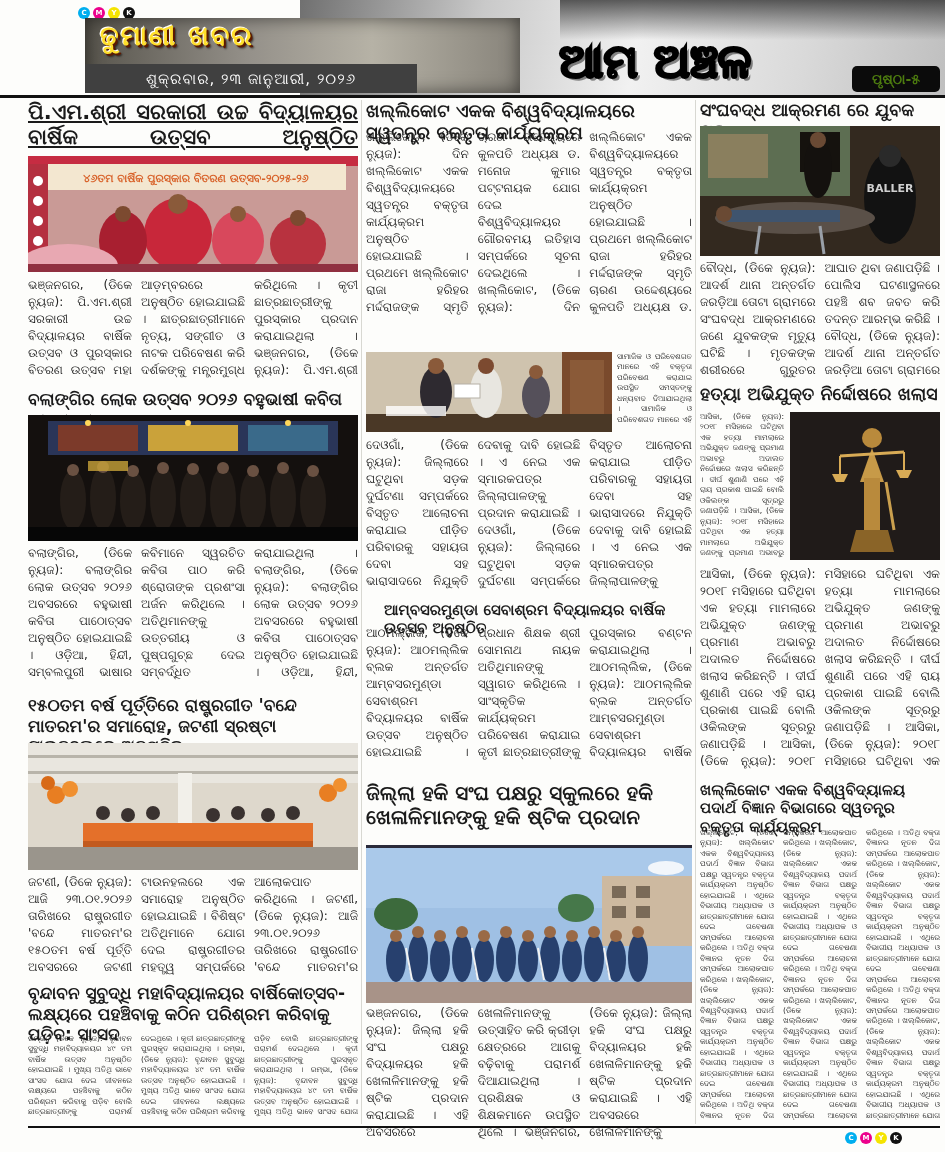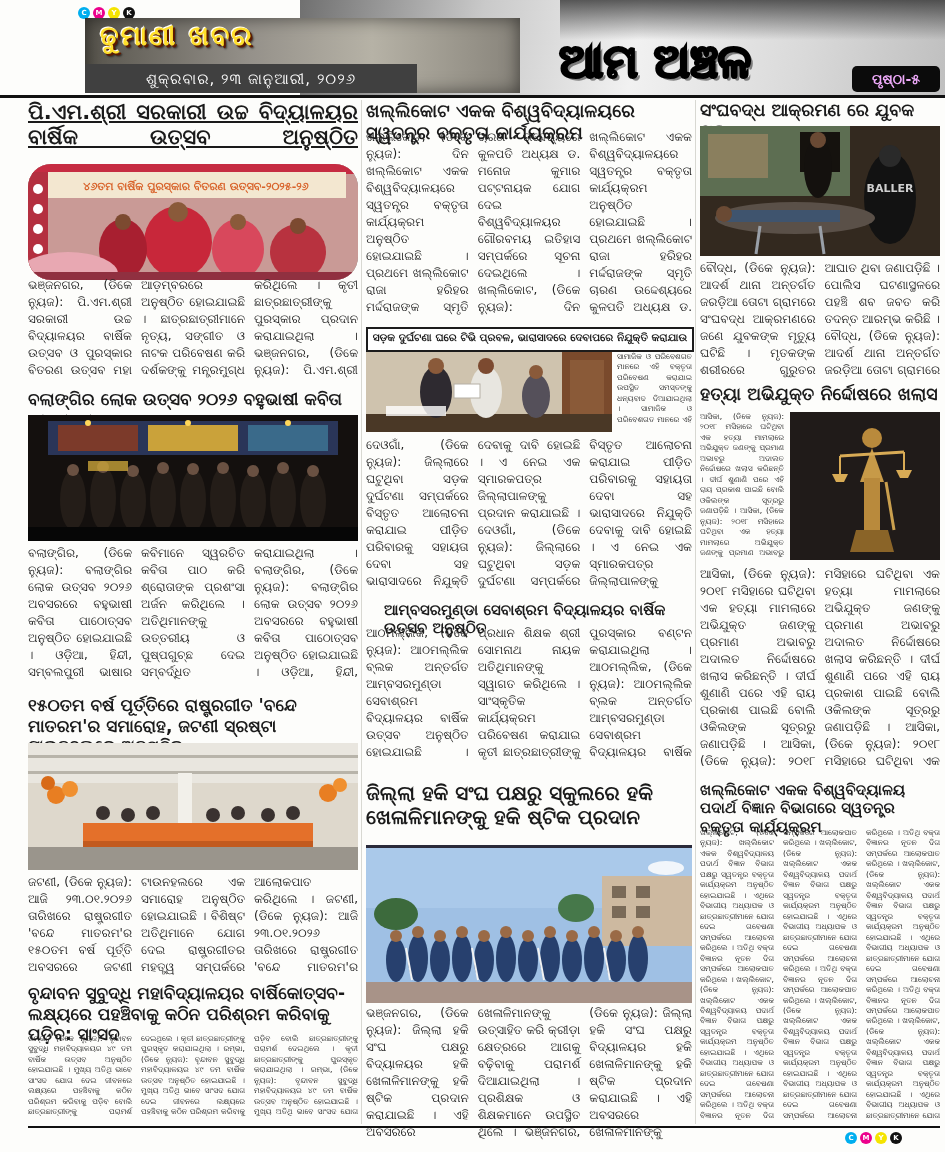--- a/index.html
+++ b/index.html
@@ -12,21 +12,21 @@
   .mast-smudge{left:560px;top:0;width:385px;height:40px;
     background:linear-gradient(180deg,rgba(40,40,40,.75),rgba(40,40,40,0));}
   .brand-strip{left:85px;top:18px;width:435px;height:75px;
     background:linear-gradient(90deg,#57544c,#95918a 38%,#b6b2a6 66%,#87837a);box-shadow:inset 0 0 18px rgba(0,0,0,.55);}
   .brand{left:100px;top:20px;font-size:27px;font-weight:800;color:#ffdf2b;letter-spacing:2px;
     text-shadow:-1px -1px 0 #fff,2px 2px 0 #5d1a00,3px 3px 2px rgba(0,0,0,.6);}
   .date-bar{left:85px;top:64px;width:332px;height:29px;background:#404040;color:#fff;
     font-size:15px;display:flex;align-items:center;justify-content:center;letter-spacing:1px;}
   .page-title{left:490px;top:34px;width:330px;text-align:center;font-size:46px;font-weight:900;color:#fff;
     -webkit-text-stroke:2.5px #000;text-shadow:3px 3px 0 rgba(0,0,0,.45);}
-  .page-badge{left:852px;top:66px;width:88px;height:26px;background:#0b0b0b;border-radius:5px;color:#f0abfc;
+  .page-badge{left:852px;top:66px;width:88px;height:26px;background:#0b0b0b;border-radius:5px;color:#4d7c0f;
     font-size:14px;font-weight:bold;display:flex;align-items:center;justify-content:center;}
   .mast-rule{left:0;top:95px;width:945px;height:3px;background:#111;}
   
   .cmyk{display:flex;gap:3px;}
   .cmyk span{width:12px;height:12px;border-radius:50%;color:#fff;font-size:7px;font-weight:bold;
     display:flex;align-items:center;justify-content:center;}
   
   .vrule{width:1px;background:#d8d8d2;}
   
   .h-big{font-weight:800;line-height:1.18;text-align:justify;text-align-last:justify;}
@@ -60,21 +60,21 @@
   <div class="abs date-bar">ଶୁକ୍ରବାର, ୨୩ ଜାନୁଆରୀ, ୨୦୨୬</div>
   <div class="abs page-title">ଆମ ଅଞ୍ଚଳ</div>
   <div class="abs page-badge">ପୃଷ୍ଠା-୫</div>
   <div class="abs mast-rule"></div>
 
   <div class="abs vrule" style="left:361px;top:100px;height:1024px;"></div>
   <div class="abs vrule" style="left:695px;top:100px;height:1024px;"></div>
 
   <div class="abs h-big" style="left:28px;top:100px;width:330px;height:52px;font-size:21px;text-decoration:underline;">ପି.ଏମ.ଶ୍ରୀ ସରକାରୀ ଉଚ୍ଚ ବିଦ୍ୟାଳୟର ବାର୍ଷିକ ଉତ୍ସବ ଅନୁଷ୍ଠିତ</div>
 
-  <div class="abs photo" style="left:28px;top:164px;width:330px;height:116px;border-radius:23px;">
+  <div class="abs photo" style="left:28px;top:156px;width:330px;height:116px;">
     <svg viewBox="0 0 330 116" preserveAspectRatio="none">
       <rect width="330" height="116" fill="#c99a96"></rect>
       <rect x="0" y="0" width="330" height="10" fill="#c62c42"></rect>
       <rect x="18" y="8" width="300" height="26" fill="#f3e7d0"></rect>
       <text x="168" y="26" font-size="11" fill="#d8622a" text-anchor="middle" font-weight="bold">୪୬ତମ ବାର୍ଷିକ ପୁରସ୍କାର ବିତରଣ ଉତ୍ସବ-୨୦୨୫-୨୬</text>
       <rect x="0" y="8" width="20" height="108" fill="#b43040"></rect>
       <circle cx="10" cy="25" r="5" fill="#fff"></circle>
         <circle cx="10" cy="45" r="5" fill="#fff"></circle>
       <circle cx="10" cy="65" r="5" fill="#fff"></circle>
         <circle cx="10" cy="85" r="5" fill="#fff"></circle>
@@ -166,21 +166,20 @@
   <div class="abs body-cols c3" style="left:28px;top:874px;width:330px;height:106px;">ଜଟଣୀ, (ଡିକେ ନ୍ୟୁଜ): ଆଜି ୨୩.୦୧.୨୦୨୬ ତାରିଖରେ ରାଷ୍ଟ୍ରଗୀତ 'ବନ୍ଦେ ମାତରମ'ର ୧୫୦ତମ ବର୍ଷ ପୂର୍ତ୍ତି ଅବସରରେ ଜଟଣୀ ଟାଉନହଲରେ ଏକ ସମାରୋହ ଅନୁଷ୍ଠିତ ହୋଇଯାଇଛି । ବିଶିଷ୍ଟ ଅତିଥିମାନେ ଯୋଗ ଦେଇ ରାଷ୍ଟ୍ରଗୀତର ମହତ୍ତ୍ୱ ସମ୍ପର୍କରେ ଆଲୋକପାତ କରିଥିଲେ । ଜଟଣୀ, (ଡିକେ ନ୍ୟୁଜ): ଆଜି ୨୩.୦୧.୨୦୨୬ ତାରିଖରେ ରାଷ୍ଟ୍ରଗୀତ 'ବନ୍ଦେ ମାତରମ'ର ୧୫୦ତମ ବର୍ଷ ପୂର୍ତ୍ତି ଅବସରରେ ଜଟଣୀ ଟାଉନହଲରେ ଏକ ସମାରୋହ ଅନୁଷ୍ଠିତ ହୋଇଯାଇଛି । ବିଶିଷ୍ଟ ଅତିଥିମାନେ ଯୋଗ ଦେଇ ରାଷ୍ଟ୍ରଗୀତର ମହତ୍ତ୍ୱ ସମ୍ପର୍କରେ ଆଲୋକପାତ କରିଥିଲେ । ଜଟଣୀ, (ଡିକେ ନ୍ୟୁଜ): ଆଜି ୨୩.୦୧.୨୦୨୬ ତାରିଖରେ ରାଷ୍ଟ୍ରଗୀତ 'ବନ୍ଦେ ମାତରମ'ର ୧୫୦ତମ ବର୍ଷ ପୂର୍ତ୍ତି ଅବସରରେ ଜଟଣୀ ଟାଉନହଲରେ ଏକ ସମାରୋହ ଅନୁଷ୍ଠିତ ହୋଇଯାଇଛି । ବିଶିଷ୍ଟ ଅତିଥିମାନେ ଯୋଗ ଦେଇ ରାଷ୍ଟ୍ରଗୀତର ମହତ୍ତ୍ୱ ସମ୍ପର୍କରେ ଆଲୋକପାତ କରିଥିଲେ ।</div>
 
   <div class="abs h-mid" style="left:28px;top:983px;width:330px;height:48px;font-size:17px;">ବୃନ୍ଦାବନ ସୁବୁଦ୍ଧି ମହାବିଦ୍ୟାଳୟର ବାର୍ଷିକୋତ୍ସବ- ଲକ୍ଷ୍ୟରେ ପହଞ୍ଚିବାକୁ କଠିନ ପରିଶ୍ରମ କରିବାକୁ ପଡ଼ିବ: ସାଂସଦ</div>
 
   <div class="abs body-cols c3 tiny" style="left:28px;top:1034px;width:330px;height:88px;">ରମ୍ଭା, (ଡିକେ ନ୍ୟୁଜ): ବୃନ୍ଦାବନ ସୁବୁଦ୍ଧି ମହାବିଦ୍ୟାଳୟର ୪୯ ତମ ବାର୍ଷିକ ଉତ୍ସବ ଅନୁଷ୍ଠିତ ହୋଇଯାଇଛି । ମୁଖ୍ୟ ଅତିଥି ଭାବେ ସାଂସଦ ଯୋଗ ଦେଇ ଜୀବନରେ ଲକ୍ଷ୍ୟରେ ପହଞ୍ଚିବାକୁ କଠିନ ପରିଶ୍ରମ କରିବାକୁ ପଡ଼ିବ ବୋଲି ଛାତ୍ରଛାତ୍ରୀଙ୍କୁ ପରାମର୍ଶ ଦେଇଥିଲେ । କୃତୀ ଛାତ୍ରଛାତ୍ରୀଙ୍କୁ ପୁରସ୍କୃତ କରାଯାଇଥିଲା । ରମ୍ଭା, (ଡିକେ ନ୍ୟୁଜ): ବୃନ୍ଦାବନ ସୁବୁଦ୍ଧି ମହାବିଦ୍ୟାଳୟର ୪୯ ତମ ବାର୍ଷିକ ଉତ୍ସବ ଅନୁଷ୍ଠିତ ହୋଇଯାଇଛି । ମୁଖ୍ୟ ଅତିଥି ଭାବେ ସାଂସଦ ଯୋଗ ଦେଇ ଜୀବନରେ ଲକ୍ଷ୍ୟରେ ପହଞ୍ଚିବାକୁ କଠିନ ପରିଶ୍ରମ କରିବାକୁ ପଡ଼ିବ ବୋଲି ଛାତ୍ରଛାତ୍ରୀଙ୍କୁ ପରାମର୍ଶ ଦେଇଥିଲେ । କୃତୀ ଛାତ୍ରଛାତ୍ରୀଙ୍କୁ ପୁରସ୍କୃତ କରାଯାଇଥିଲା । ରମ୍ଭା, (ଡିକେ ନ୍ୟୁଜ): ବୃନ୍ଦାବନ ସୁବୁଦ୍ଧି ମହାବିଦ୍ୟାଳୟର ୪୯ ତମ ବାର୍ଷିକ ଉତ୍ସବ ଅନୁଷ୍ଠିତ ହୋଇଯାଇଛି । ମୁଖ୍ୟ ଅତିଥି ଭାବେ ସାଂସଦ ଯୋଗ ଦେଇ ଜୀବନରେ ଲକ୍ଷ୍ୟରେ ପହଞ୍ଚିବାକୁ କଠିନ ପରିଶ୍ରମ କରିବାକୁ ପଡ଼ିବ ବୋଲି ଛାତ୍ରଛାତ୍ରୀଙ୍କୁ ପରାମର୍ଶ ଦେଇଥିଲେ । କୃତୀ ଛାତ୍ରଛାତ୍ରୀଙ୍କୁ ପୁରସ୍କୃତ କରାଯାଇଥିଲା ।</div>
 
   <div class="abs h-mid" style="left:366px;top:100px;width:326px;height:25px;font-size:18px;">ଖଲ୍ଲିକୋଟ ଏକକ ବିଶ୍ୱବିଦ୍ୟାଳୟରେ ସ୍ୱତନ୍ତ୍ର ବକ୍ତୃତା କାର୍ଯ୍ୟକ୍ରମ</div>
 
   <div class="abs body-cols c3" style="left:366px;top:129px;width:326px;height:194px;">ଖଲ୍ଲିକୋଟ, (ଡିକେ ନ୍ୟୁଜ): ଦିନ ଖଲ୍ଲିକୋଟ ଏକକ ବିଶ୍ୱବିଦ୍ୟାଳୟରେ ସ୍ୱତନ୍ତ୍ର ବକ୍ତୃତା କାର୍ଯ୍ୟକ୍ରମ ଅନୁଷ୍ଠିତ ହୋଇଯାଇଛି । ପ୍ରଥମେ ଖଲ୍ଲିକୋଟ ରାଜା ହରିହର ମର୍ଦ୍ଦରାଜଙ୍କ ସ୍ମୃତି ଚାରଣ ଉଦ୍ଦେଶ୍ୟରେ କୁଳପତି ଅଧ୍ୟକ୍ଷ ଡ. ମନୋଜ କୁମାର ପଟ୍ଟନାୟକ ଯୋଗ ଦେଇ ବିଶ୍ୱବିଦ୍ୟାଳୟର ଗୌରବମୟ ଇତିହାସ ସମ୍ପର୍କରେ ସୂଚନା ଦେଇଥିଲେ । ଖଲ୍ଲିକୋଟ, (ଡିକେ ନ୍ୟୁଜ): ଦିନ ଖଲ୍ଲିକୋଟ ଏକକ ବିଶ୍ୱବିଦ୍ୟାଳୟରେ ସ୍ୱତନ୍ତ୍ର ବକ୍ତୃତା କାର୍ଯ୍ୟକ୍ରମ ଅନୁଷ୍ଠିତ ହୋଇଯାଇଛି । ପ୍ରଥମେ ଖଲ୍ଲିକୋଟ ରାଜା ହରିହର ମର୍ଦ୍ଦରାଜଙ୍କ ସ୍ମୃତି ଚାରଣ ଉଦ୍ଦେଶ୍ୟରେ କୁଳପତି ଅଧ୍ୟକ୍ଷ ଡ. ମନୋଜ କୁମାର ପଟ୍ଟନାୟକ ଯୋଗ ଦେଇ ବିଶ୍ୱବିଦ୍ୟାଳୟର ଗୌରବମୟ ଇତିହାସ ସମ୍ପର୍କରେ ସୂଚନା ଦେଇଥିଲେ । ଖଲ୍ଲିକୋଟ, (ଡିକେ ନ୍ୟୁଜ): ଦିନ ଖଲ୍ଲିକୋଟ ଏକକ ବିଶ୍ୱବିଦ୍ୟାଳୟରେ ସ୍ୱତନ୍ତ୍ର ବକ୍ତୃତା କାର୍ଯ୍ୟକ୍ରମ ଅନୁଷ୍ଠିତ ହୋଇଯାଇଛି । ପ୍ରଥମେ ଖଲ୍ଲିକୋଟ ରାଜା ହରିହର ମର୍ଦ୍ଦରାଜଙ୍କ ସ୍ମୃତି ଚାରଣ ଉଦ୍ଦେଶ୍ୟରେ କୁଳପତି ଅଧ୍ୟକ୍ଷ ଡ. ମନୋଜ କୁମାର ପଟ୍ଟନାୟକ ଯୋଗ ଦେଇ ବିଶ୍ୱବିଦ୍ୟାଳୟର ଗୌରବମୟ ଇତିହାସ ସମ୍ପର୍କରେ ସୂଚନା ଦେଇଥିଲେ । ଖଲ୍ଲିକୋଟ, (ଡିକେ ନ୍ୟୁଜ): ଦିନ ଖଲ୍ଲିକୋଟ ଏକକ ବିଶ୍ୱବିଦ୍ୟାଳୟରେ ସ୍ୱତନ୍ତ୍ର ବକ୍ତୃତା କାର୍ଯ୍ୟକ୍ରମ ଅନୁଷ୍ଠିତ ହୋଇଯାଇଛି । ପ୍ରଥମେ ଖଲ୍ଲିକୋଟ ରାଜା ହରିହର ମର୍ଦ୍ଦରାଜଙ୍କ ସ୍ମୃତି ଚାରଣ ଉଦ୍ଦେଶ୍ୟରେ କୁଳପତି ଅଧ୍ୟକ୍ଷ ଡ. ମନୋଜ କୁମାର ପଟ୍ଟନାୟକ ଯୋଗ ଦେଇ ବିଶ୍ୱବିଦ୍ୟାଳୟର ଗୌରବମୟ ଇତିହାସ ସମ୍ପର୍କରେ ସୂଚନା ଦେଇଥିଲେ ।</div>
 
-  <div class="abs h-box" style="left:366px;top:327px;width:320px;height:17px;font-size:10.5px;padding:2px;">ସଡ଼କ ଦୁର୍ଘଟଣା ଘରେ ଟିଭି ପ୍ରବଳ, ଭାରାସାଦରେ ଦେବାପରେ ନିଯୁକ୍ତି କରାଯାଉ</div>
 
   <div class="abs photo" style="left:366px;top:352px;width:246px;height:80px;">
     <svg viewBox="0 0 246 80" preserveAspectRatio="none">
       <rect width="246" height="80" fill="#cfc3ae"></rect>
       <rect x="196" y="0" width="50" height="80" fill="#7a4a2c"></rect>
       <rect x="204" y="8" width="34" height="64" fill="#8a5a38"></rect>
       <rect x="0" y="62" width="246" height="18" fill="#4a3826"></rect>
       <ellipse cx="70" cy="40" rx="16" ry="26" fill="#2e2a30"></ellipse>
         <circle cx="70" cy="14" r="8" fill="#8a5a3a"></circle>
       <ellipse cx="120" cy="40" rx="16" ry="26" fill="#e8e6e0"></ellipse>

